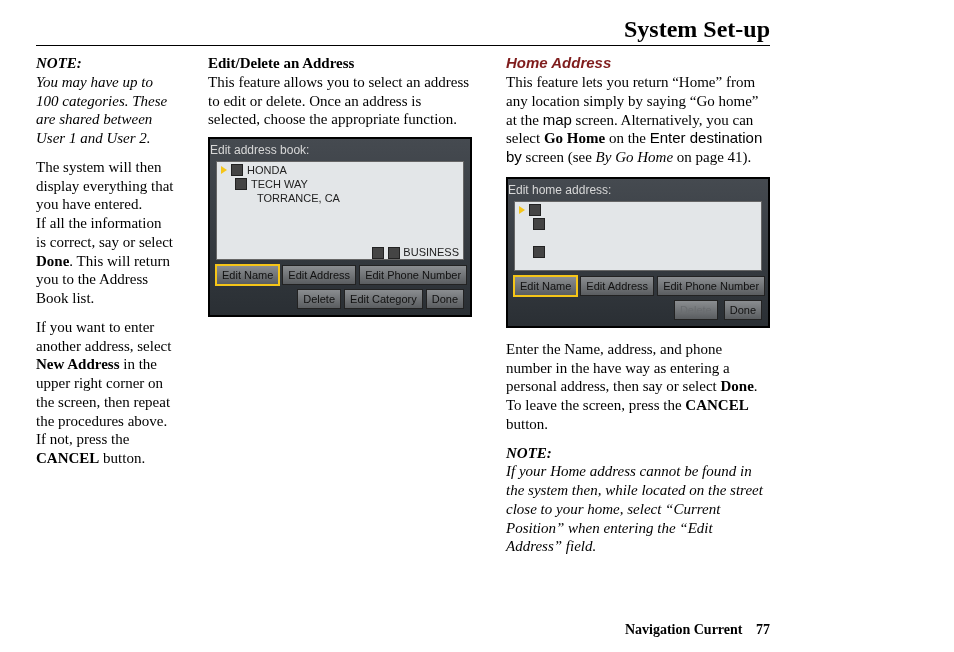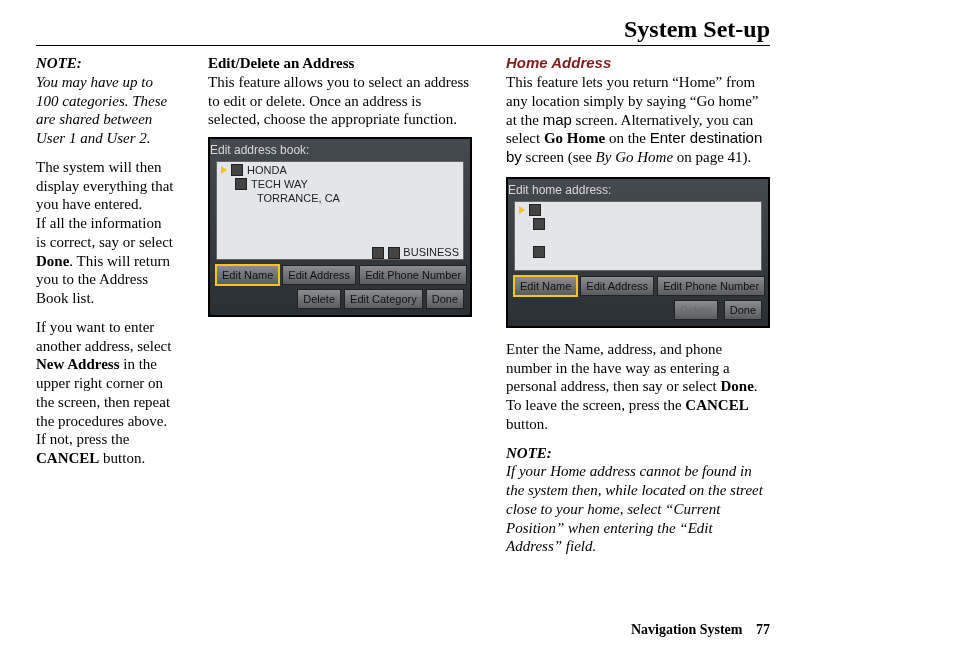--- a/index.html
+++ b/index.html
@@ -250,16 +250,16 @@
 
       <p>
         <span class="note-label">NOTE:</span><br>
         <span class="note-body">If your Home address cannot be found in the system then, while located on the street close to your home, select “Current Position” when entering the “Edit Address” field.</span>
       </p>
     </div>
 
   </div>
 
   <div class="footer">
-    <span class="label">Navigation System</span>
+    <span class="label">Navigation Current</span>
     <span class="num">77</span>
   </div>
 </div>
 
 </body></html>

